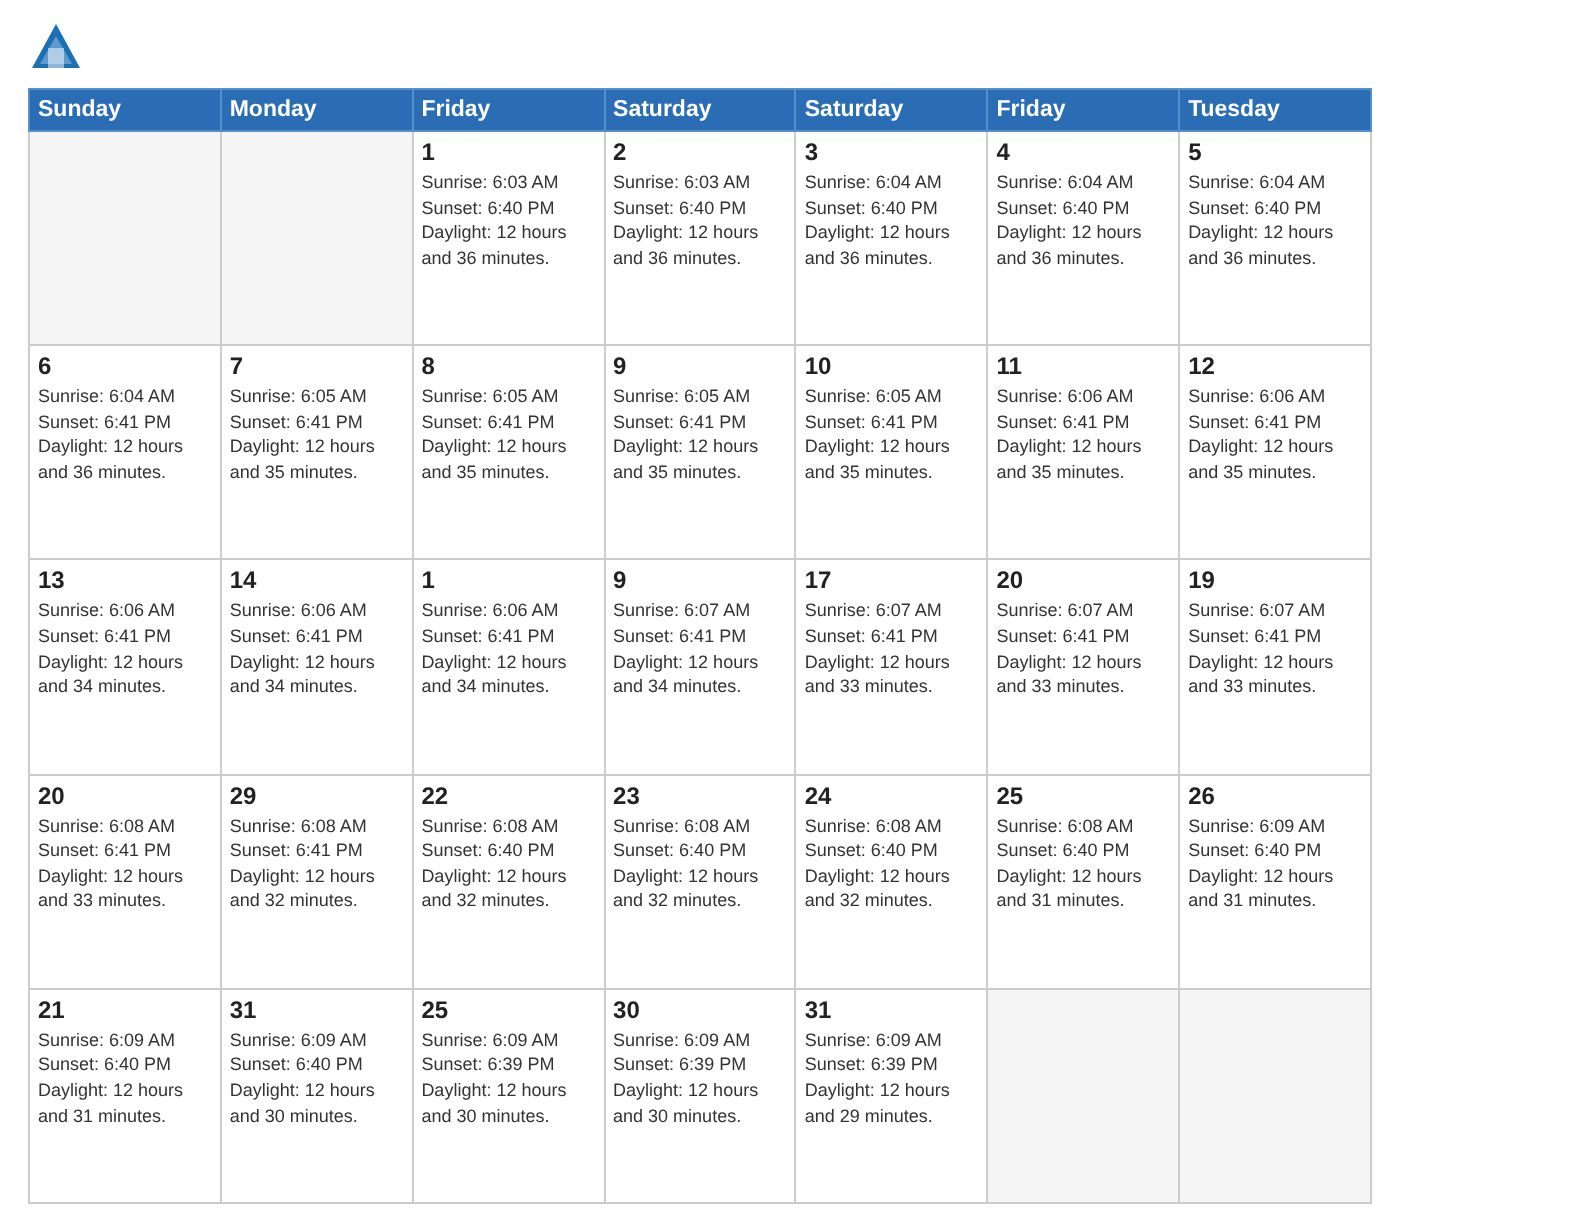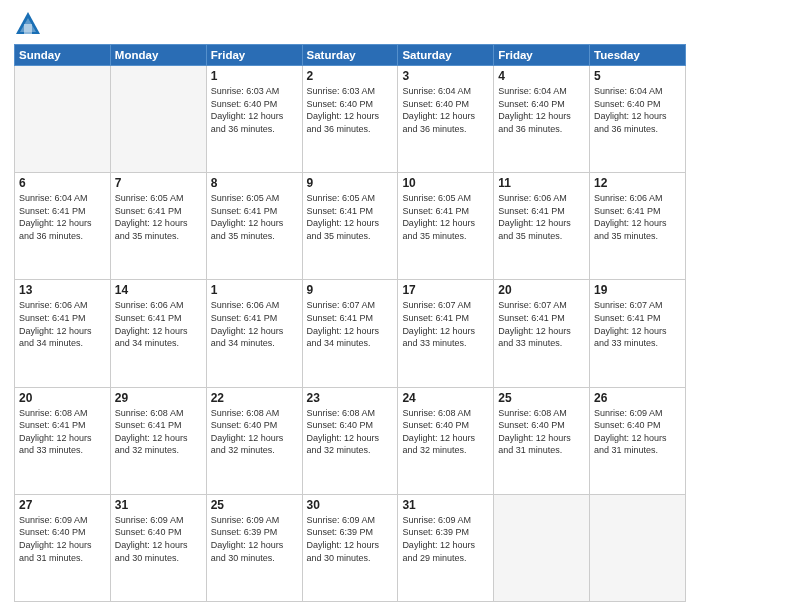--- a/index.html
+++ b/index.html
@@ -296,21 +296,21 @@
           </td>
           <td>
             <span class="day-num">26</span>
             <div class="day-info" style="white-space: pre-line;">Sunrise: 6:09 AM
 Sunset: 6:40 PM
 Daylight: 12 hours and 31 minutes.</div>
           </td>
         </tr>
         <tr>
           <td>
-            <span class="day-num">27</span>
+            <span class="day-num">21</span>
             <div class="day-info" style="white-space: pre-line;">Sunrise: 6:09 AM
 Sunset: 6:40 PM
 Daylight: 12 hours and 31 minutes.</div>
           </td>
           <td>
             <span class="day-num">31</span>
             <div class="day-info" style="white-space: pre-line;">Sunrise: 6:09 AM
 Sunset: 6:40 PM
 Daylight: 12 hours and 30 minutes.</div>
           </td>

